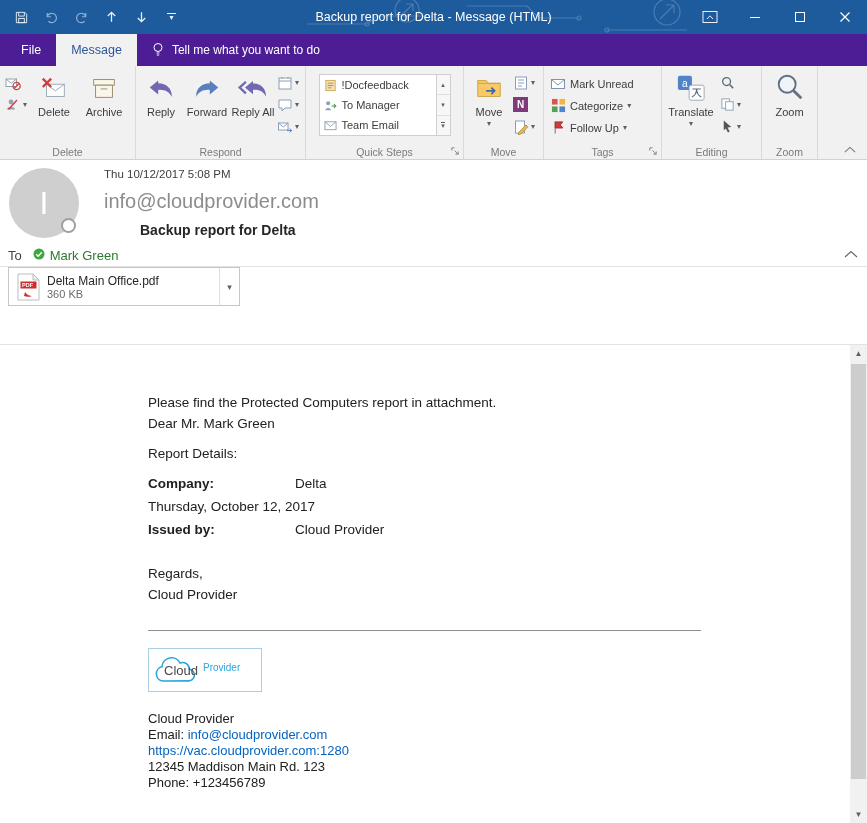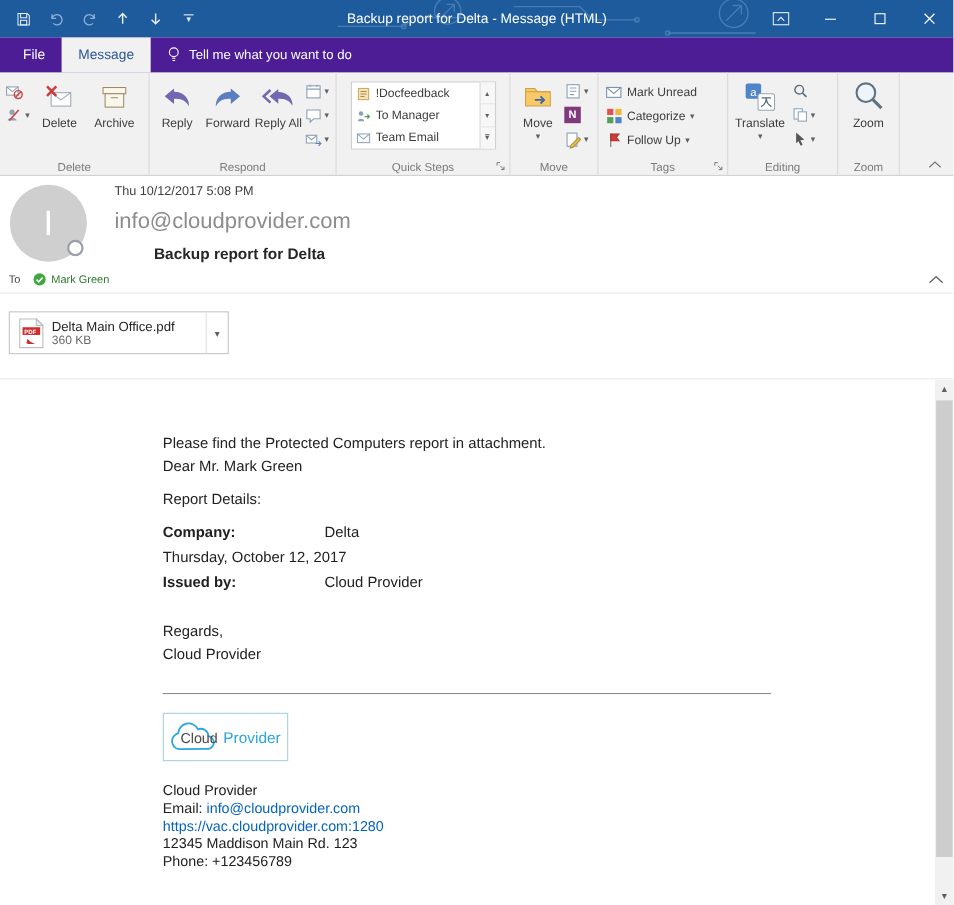--- a/index.html
+++ b/index.html
@@ -50,48 +50,48 @@
   .dlaunch { position:absolute; right:2px; bottom:2px; width:12px; height:12px; display:flex; align-items:center; justify-content:center; }
   .ribbon-collapse { position:absolute; right:8px; bottom:3px; width:18px; height:14px; display:flex; align-items:center; justify-content:center; }
 
   
   .msgheader { position:absolute; top:160px; left:0; width:100%; height:107px; background:#fff; border-bottom:1px solid #e3e3e3; }
   .avatar { position:absolute; left:9px; top:8px; width:70px; height:70px; border-radius:50%; background:#cfcfcf; color:#fff; font-size:32px; display:flex; align-items:center; justify-content:center; }
   .presence { position:absolute; left:61px; top:58px; width:15px; height:15px; border-radius:50%; background:#fff; border:2.5px solid #9aa0a6; }
   .hdate { position:absolute; left:104px; top:8px; font-size:11.5px; color:#404040; }
   .hsender { position:absolute; left:104px; top:30px; font-size:20px; color:#8c8c8c; }
   .hsubject { position:absolute; left:104px; top:62px; font-size:14px; font-weight:bold; color:#262626;margin-left:36px; }
-  .hto { position:absolute; left:8px; top:88px; display:flex; align-items:flex-end; gap:5px; font-size:10px; }
+  .hto { position:absolute; left:8px; top:88px; display:flex; align-items:flex-start; gap:5px; font-size:13px; }
   .hto .tolabel { color:#444; margin-right:6px; }
   .hto .recipient { color:#2c7a2c; }
   .hdr-collapse { position:absolute; right:9px; top:90px; }
 
   
   .attachrow { position:absolute; top:267px; left:0; width:100%; height:78px; background:#fff; border-bottom:1px solid #e3e3e3; }
-  .attach-card { position:absolute; left:8px; top:16px; width:200px; height:39px; border:1px solid #c6c6c6; background:#fff; display:flex; align-items:center; }
+  .attach-card { position:absolute; left:8px; top:0; width:232px; height:39px; border:1px solid #c6c6c6; background:#fff; display:flex; align-items:center; }
   .attach-icon { width:38px; display:flex; align-items:center; justify-content:center; }
   .attach-meta { flex:1; overflow:hidden; }
   .attach-name { font-size:12px; color:#262626; white-space:nowrap; }
   .attach-size { font-size:11px; color:#6a6a6a; }
   .attach-dd { width:20px; align-self:stretch; border-left:1px solid #e0e0e0; display:flex; align-items:center; justify-content:center; color:#5f5f5f; font-size:9px; }
 
   
   .bodyarea { position:absolute; top:345px; left:0; width:100%; height:478px; background:#fff; }
   .email-content { position:absolute; left:0; top:0; right:17px; bottom:0; padding:47px 0 0 148px; font-size:13.5px; color:#212121; overflow:hidden; }
   .line { line-height:21px; }
   .details-head { margin-top:9px; line-height:21px; }
   .details { margin-top:8px; }
   .drow { display:flex; line-height:23px; }
   .dlabel { width:147px; font-weight:bold; }
   .regards { margin-top:22px; }
   .sep-hr { width:553px; border:none; border-top:1px solid #8f8f8f; margin:25px 0 0 0; }
   .logo-box { position:relative; margin-top:17px; width:114px; height:44px; border:1px solid #a9cfe5; background:#fff; }
   .logo-cloud-svg { position:absolute; left:3px; top:5px; }
   .logo-cloud-text { position:absolute; left:15px; top:14px; font-size:13px; color:#4a4a4a; }
-  .logo-provider-text { position:absolute; left:54px; top:13px; font-size:14px; color:#2aa6dd; }
+  .logo-provider-text { position:absolute; left:54px; top:13px; font-size:10px; color:#2aa6dd; }
   .signature { margin-top:19px; font-size:13px; line-height:16px; }
   a.lnk { color:#0563c1; text-decoration:none; }
 
   
   .vscroll { position:absolute; right:0; top:0; width:17px; height:100%; background:#f1f1f1; }
   .scroll-btn { position:absolute; left:0; width:17px; height:17px; display:flex; align-items:center; justify-content:center; font-size:8px; color:#5f5f5f; }
   .scroll-btn.up { top:0; }
   .scroll-btn.down { bottom:0; }
   .scroll-thumb { position:absolute; left:1px; top:19px; width:15px; height:415px; background:#cdcdcd; }
 

